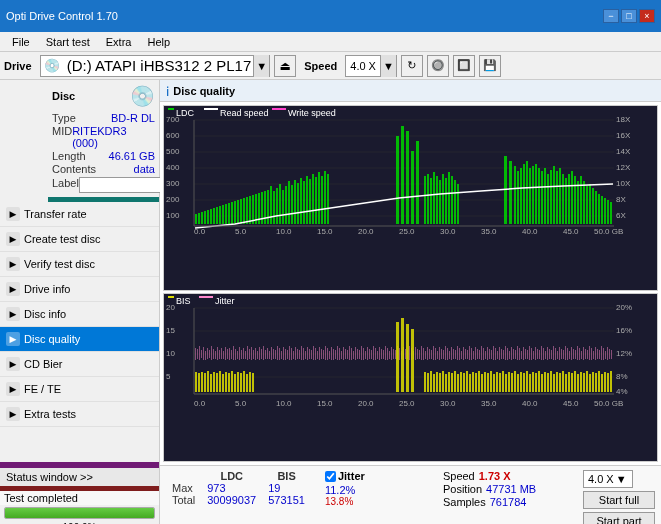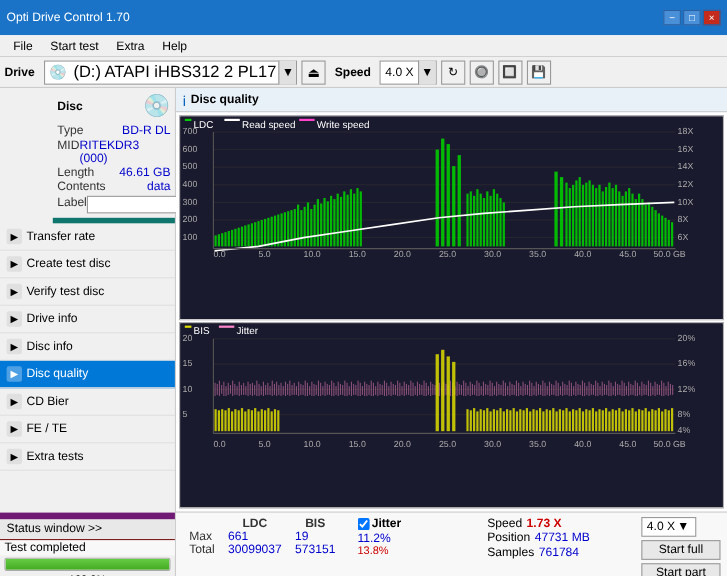--- a/index.html
+++ b/index.html
@@ -322,21 +322,21 @@
       </div>
       <div class="nav-item">
         <span class="nav-icon">▶</span>
         <span>Extra tests</span>
       </div>
     </div>
 
     <div class="status-bar-left">
       <span>Status window &gt;&gt;</span>
     </div>
-    <div style="padding:1px 4px;font-size:11px;background:#f8f8f8;border-top:1px solid #7f1d1d;">
+    <div style="padding:1px 4px;font-size:11px;background:#f8f8f8;border-top:5px solid #7f1d1d;">
       <span>Test completed</span>
     </div>
     <div class="progress-bar-container">
       <div class="progress-bar-fill" style="width:100%;"></div>
     </div>
     <div class="progress-text">100.0%</div>
   </div>
 
   <div class="content-area">
 
@@ -860,21 +860,21 @@
           <thead>
             <tr>
               <td></td>
               <td class="lbl" style="text-align:center;font-weight:bold;">LDC</td>
               <td class="lbl" style="text-align:center;font-weight:bold;">BIS</td>
             </tr>
           </thead>
           <tbody>
             <tr>
               <td class="lbl">Max</td>
-              <td class="val">661</td>
+              <td class="val">973</td>
               <td class="val">19</td>
             </tr>
             <tr>
               <td class="lbl">Total</td>
               <td class="val">30099037</td>
               <td class="val">573151</td>
             </tr>
           </tbody>
         </table>
         <div style="display:flex;flex-direction:column;margin-left:6px;min-width:100px;">

